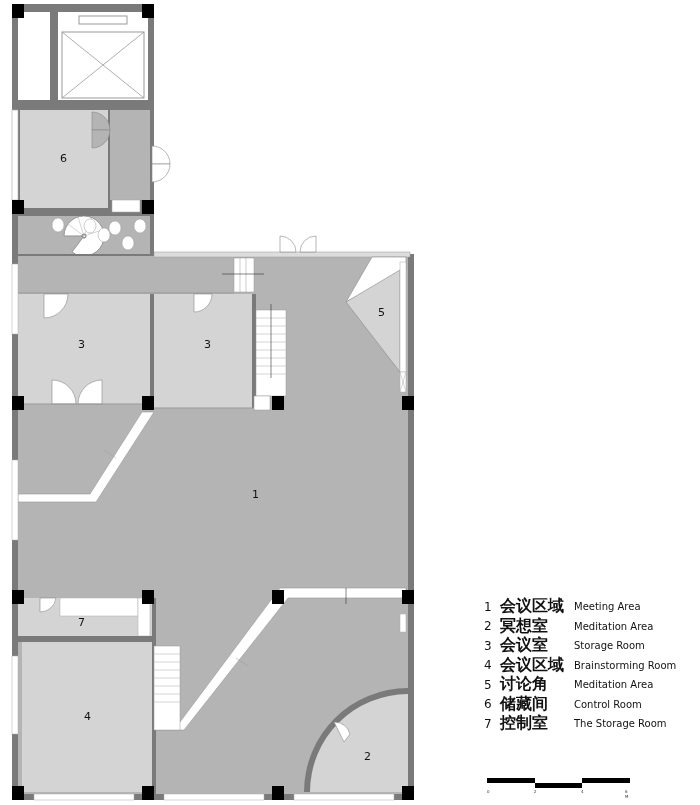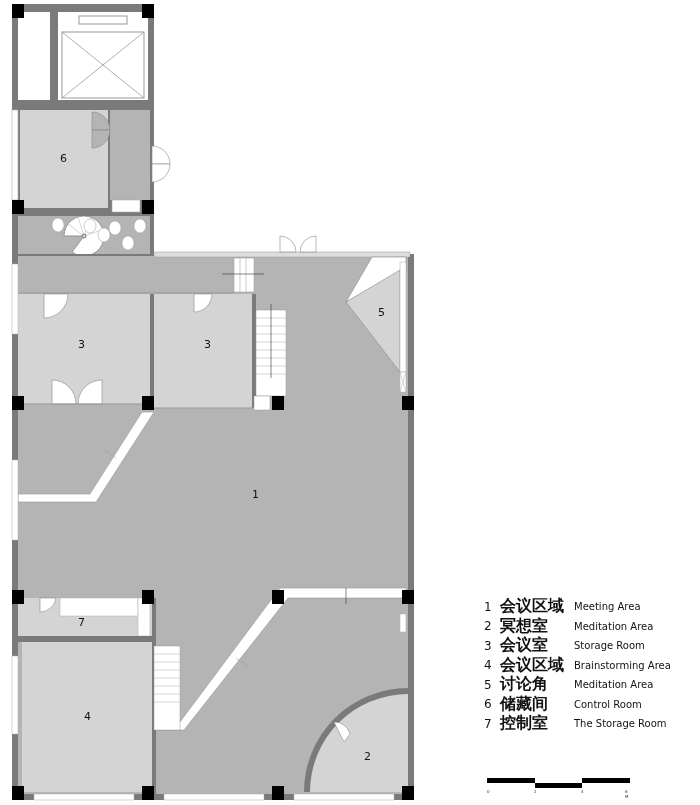--- a/index.html
+++ b/index.html
@@ -224,21 +224,21 @@
     <span class="legend-en">Meditation Area</span>
   </div>
   <div class="legend-row">
     <span class="legend-num">3</span>
     <span class="legend-cn">会议室</span>
     <span class="legend-en">Storage Room</span>
   </div>
   <div class="legend-row">
     <span class="legend-num">4</span>
     <span class="legend-cn">会议区域</span>
-    <span class="legend-en">Brainstorming Area</span>
+    <span class="legend-en">Brainstorming Room</span>
   </div>
   <div class="legend-row">
     <span class="legend-num">5</span>
     <span class="legend-cn">讨论角</span>
     <span class="legend-en">Meditation Area</span>
   </div>
   <div class="legend-row">
     <span class="legend-num">6</span>
     <span class="legend-cn">储藏间</span>
     <span class="legend-en">Control Room</span>

